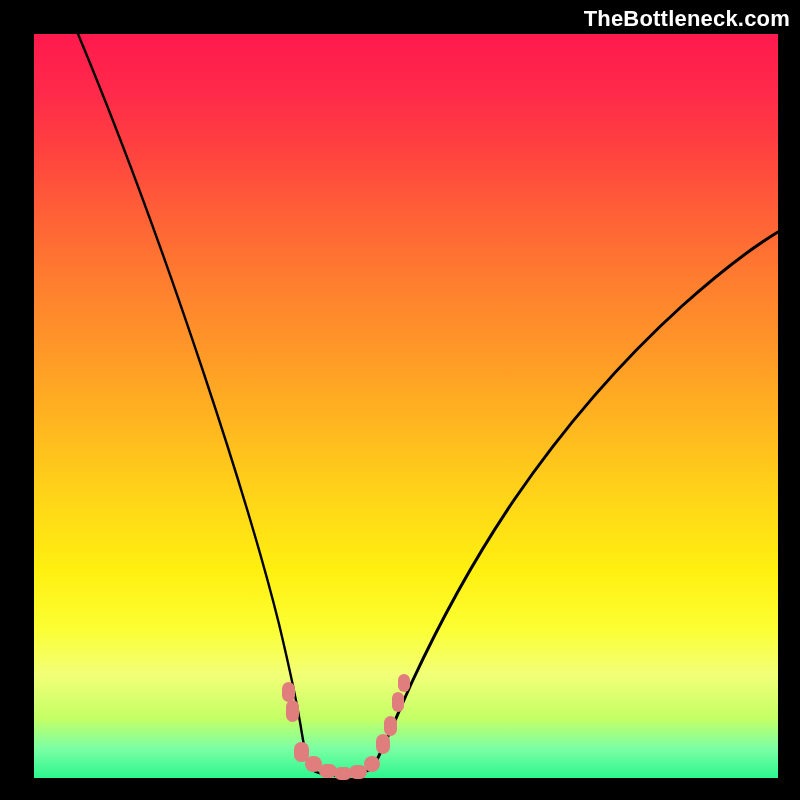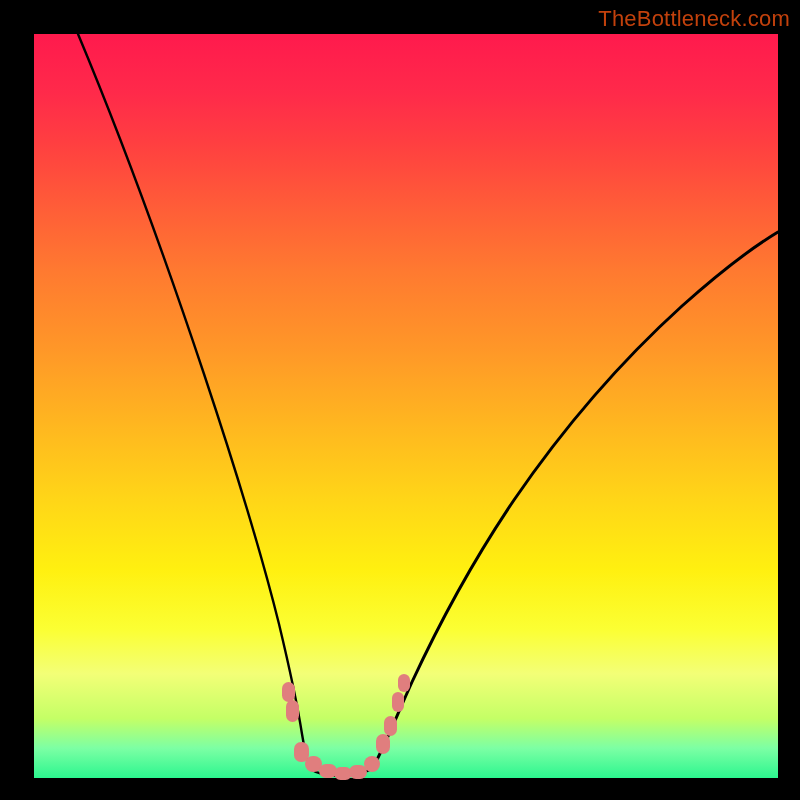--- a/index.html
+++ b/index.html
@@ -40,23 +40,23 @@
       #f3ff77 86%,
       #c4ff66 92%,
       #7cffa4 96%,
       #2cf68f 100%
     );
   }
   .watermark {
     position: absolute;
     top: 6px;
     right: 10px;
-    color: #c2410c;
+    color: #ffffff;
     font-size: 22px;
-    font-weight: 400;
+    font-weight: 700;
     letter-spacing: 0.2px;
     user-select: none;
   }
   svg.curve-layer {
     position: absolute;
     left: 0;
     top: 0;
     width: 744px;
     height: 744px;
     overflow: visible;

